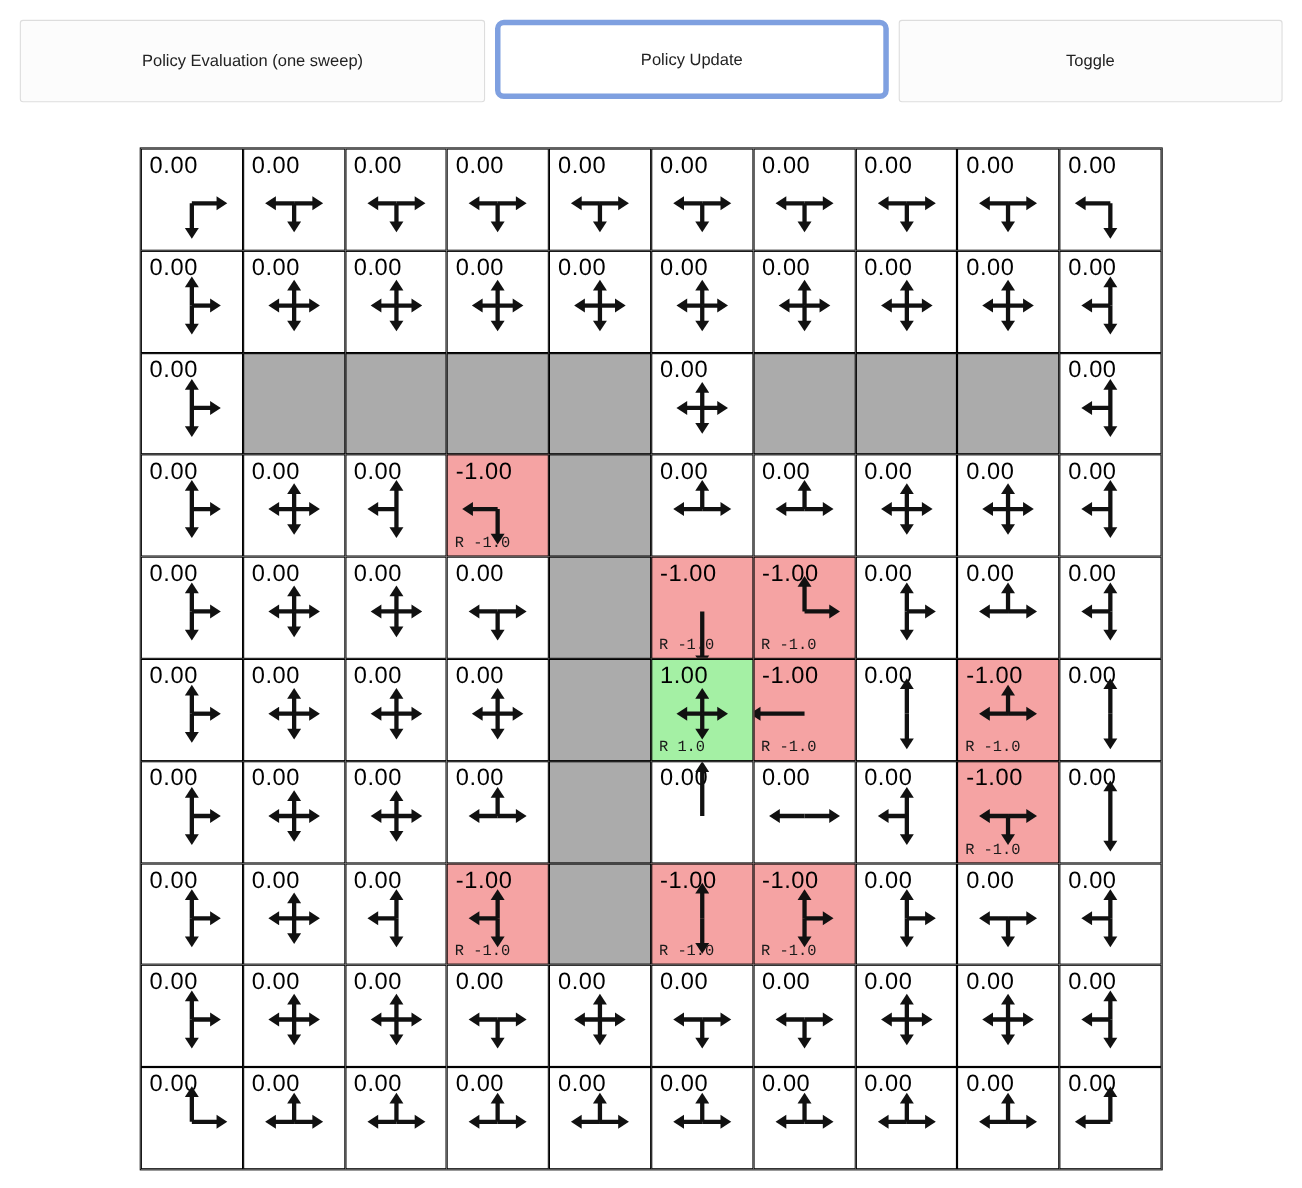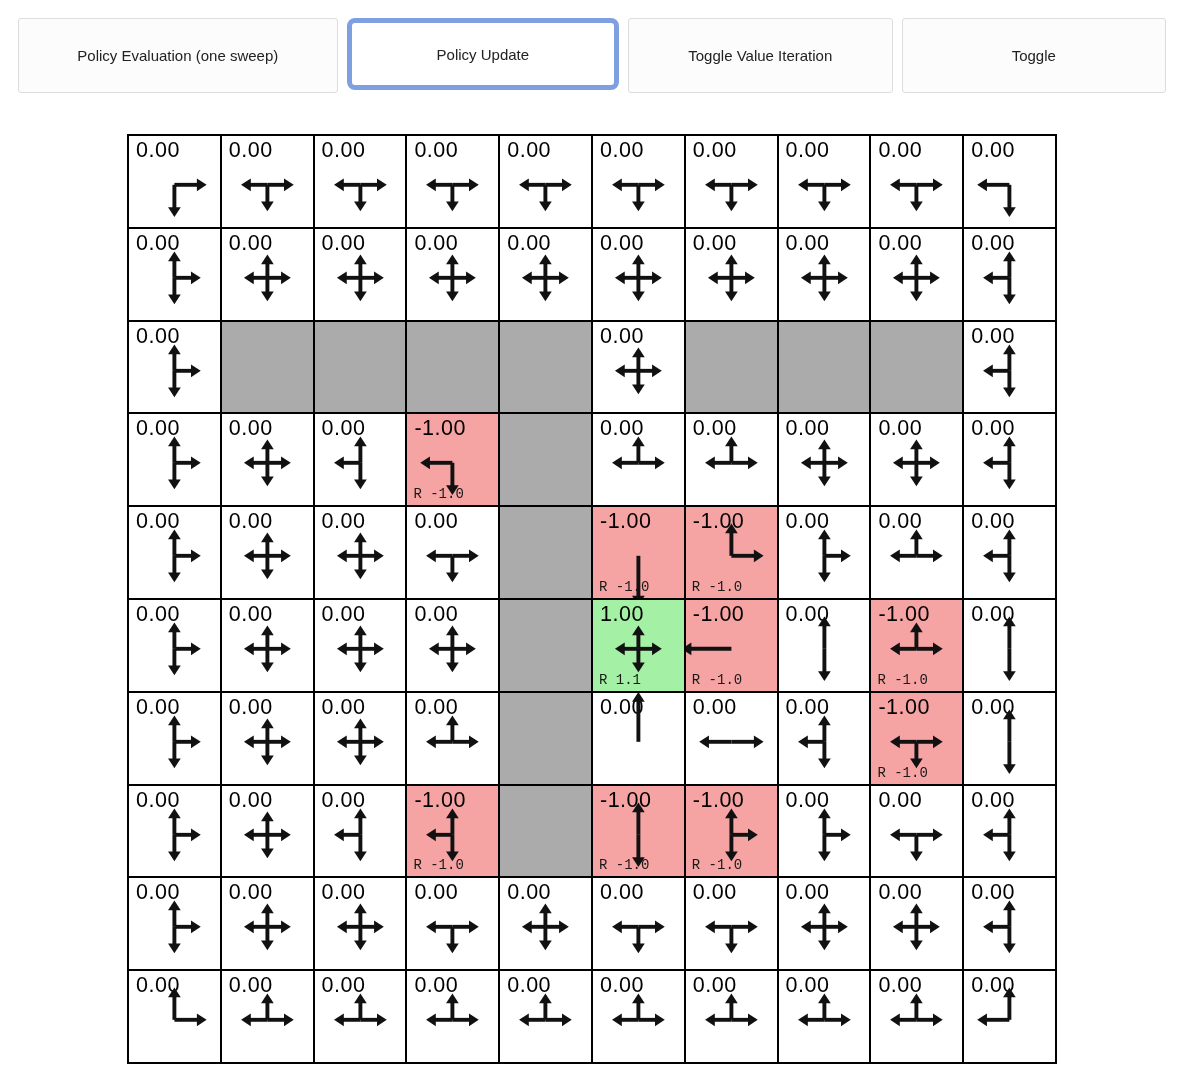--- a/index.html
+++ b/index.html
@@ -18,21 +18,20 @@
   .value{position:absolute;top:2px;left:7px;font-size:21.5px;color:#000;letter-spacing:0.5px;}
   .reward{position:absolute;bottom:3px;left:6px;font-size:14px;color:#1a1a1a;font-family:Liberation Mono, monospace;}
   svg.arrows{position:absolute;left:0;top:0;width:100%;height:100%;pointer-events:none;}
 </style>
 </head>
 <body>
 
 <div class="toolbar">
   <button class="btn wide">Policy Evaluation (one sweep)</button>
   <button class="btn selected">Policy Update</button>
-  <button class="btn">Toggle Value Iteration</button>
   <button class="btn">Toggle</button>
 </div>
 
 <div class="board">
   <div class="grid">
       <div class="cell">
         <span class="value">0.00</span>
         <svg class="arrows" viewBox="0 0 93 93">
           <line x1="46.5" y1="50" x2="46.5" y2="74" stroke="#111111" stroke-width="4"></line>
           <polygon fill="#111111" points="46.5,83 40,73 53,73"></polygon>
@@ -566,21 +565,21 @@
         <svg class="arrows" viewBox="0 0 93 93">
           <line x1="46.5" y1="50" x2="46.5" y2="35" stroke="#111111" stroke-width="4"></line>
           <polygon fill="#111111" points="46.5,26 53,36 40,36"></polygon>
           <line x1="46.5" y1="50" x2="46.5" y2="65" stroke="#111111" stroke-width="4"></line>
           <polygon fill="#111111" points="46.5,74 40,64 53,64"></polygon>
           <line x1="46.5" y1="50" x2="31.5" y2="50" stroke="#111111" stroke-width="4"></line>
           <polygon fill="#111111" points="22.5,50 32.5,43.5 32.5,56.5"></polygon>
           <line x1="46.5" y1="50" x2="61.5" y2="50" stroke="#111111" stroke-width="4"></line>
           <polygon fill="#111111" points="70.5,50 60.5,56.5 60.5,43.5"></polygon>
         </svg>
-        <span class="reward">R 1.1</span>
+        <span class="reward">R 1.0</span>
       </div>
       <div class="cell neg">
         <span class="value">-1.00</span>
         <svg class="arrows" viewBox="0 0 93 93">
           <line x1="46.5" y1="50" x2="4.5" y2="50" stroke="#111111" stroke-width="4"></line>
           <polygon fill="#111111" points="-4.5,50 5.5,43.5 5.5,56.5"></polygon>
         </svg>
         <span class="reward">R -1.0</span>
       </div>
       <div class="cell">

